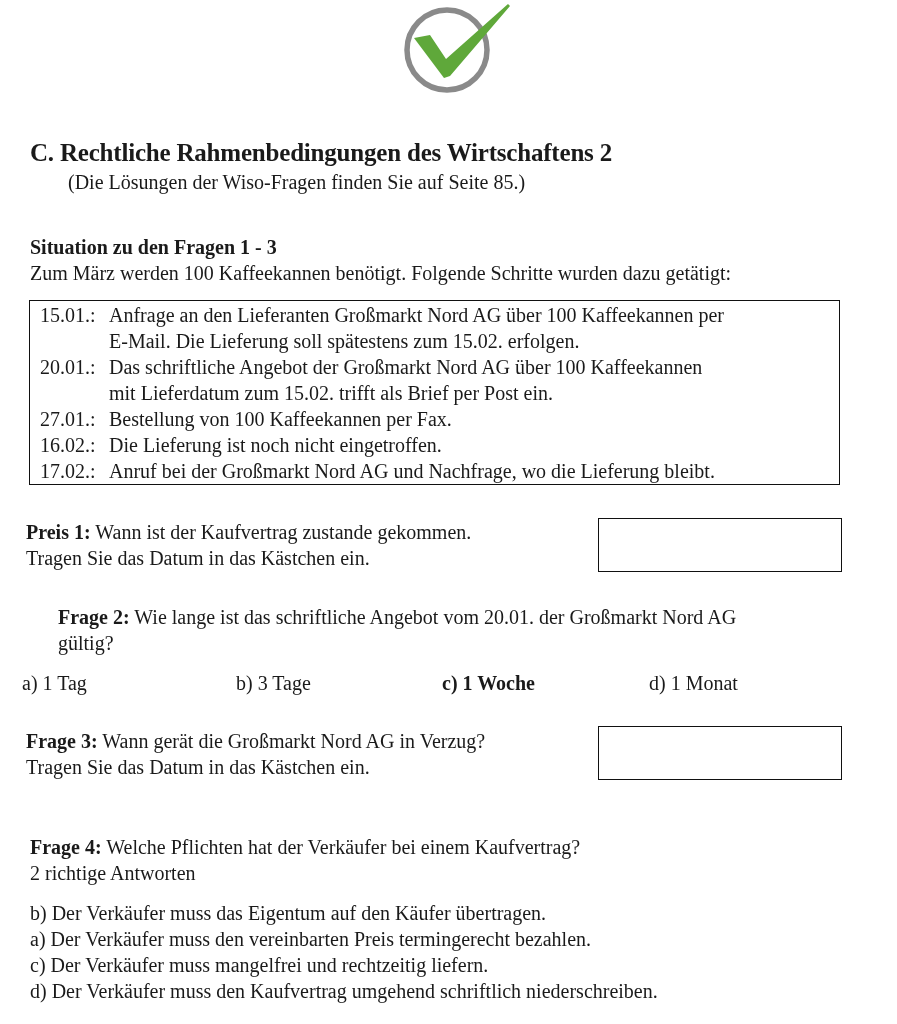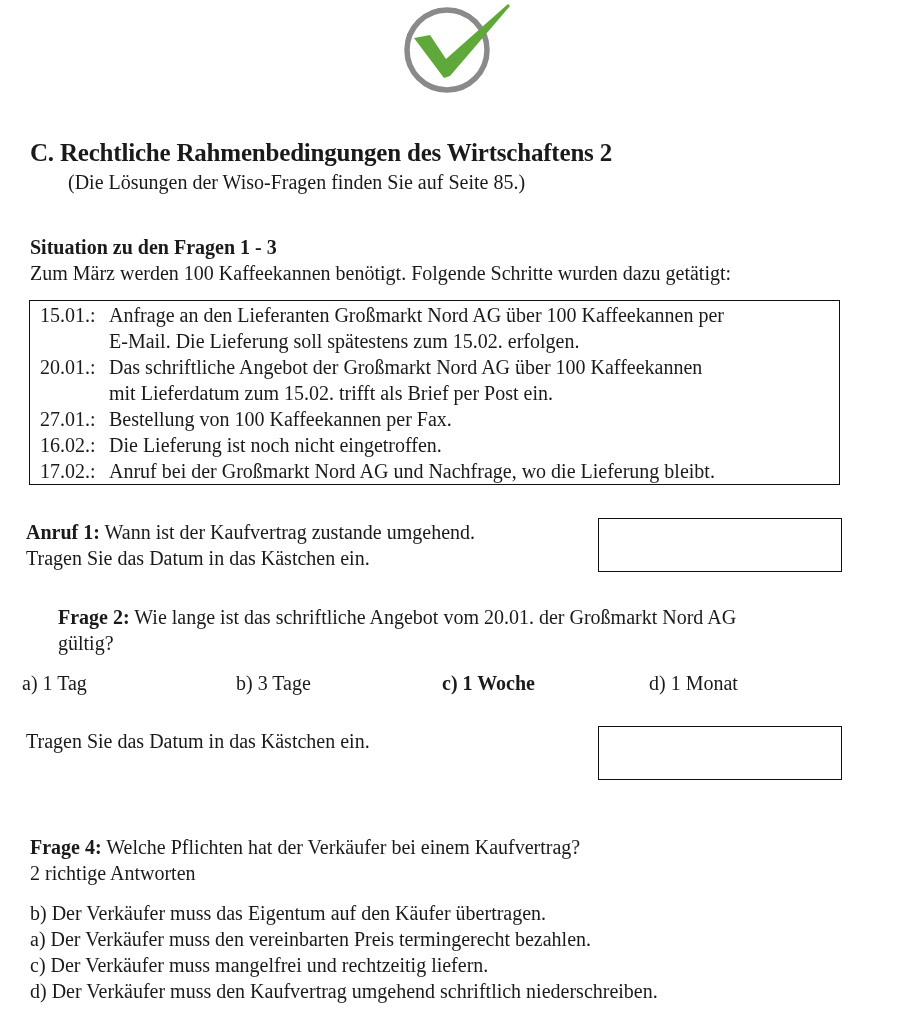--- a/index.html
+++ b/index.html
@@ -57,35 +57,36 @@
   </div>
   <div class="step" style="top: 131px;">
     <span class="date">16.02.:</span><span>Die Lieferung ist noch nicht eingetroffen.</span>
   </div>
   <div class="step" style="top: 157px;">
     <span class="date">17.02.:</span><span>Anruf bei der Großmarkt Nord AG und Nachfrage, wo die Lieferung bleibt.</span>
   </div>
 </div>
 
 <div class="abs q" style="left: 26px; top: 519px;">
-  <div><b>Anruf 1:</b><span> Wann ist der Kaufvertrag zustande umgehend.</span></div>
+  <div><b>Preis 1:</b><span> Wann ist der Kaufvertrag zustande gekommen.</span></div>
   <div>Tragen Sie das Datum in das Kästchen ein.</div>
 </div>
 <div class="abs ansbox" style="left: 598px; top: 518px; width: 244px; height: 54px;"></div>
 
 <div class="abs q" style="left: 30px; top: 604px; margin-left: 28px;">
   <div><b>Frage 2:</b><span> Wie lange ist das schriftliche Angebot vom 20.01. der Großmarkt Nord AG</span></div>
   <div>gültig?</div>
 </div>
 <div class="abs opt" style="left: 22px; top: 672px;">a) 1 Tag</div>
 <div class="abs opt" style="left: 236px; top: 672px;">b) 3 Tage</div>
 <div class="abs opt" style="left: 442px; top: 672px; font-weight: bold;">c) 1 Woche</div>
 <div class="abs opt" style="left: 649px; top: 672px;">d) 1 Monat</div>
 
 <div class="abs q" style="left: 26px; top: 728px;">
+  <div><b>Frage 3:</b><span> Wann gerät die Großmarkt Nord AG in Verzug?</span></div>
   <div>Tragen Sie das Datum in das Kästchen ein.</div>
 </div>
 <div class="abs ansbox" style="left: 598px; top: 726px; width: 244px; height: 54px;"></div>
 
 <div class="abs q" style="left: 30px; top: 834px;">
   <div><b>Frage 4:</b><span> Welche Pflichten hat der Verkäufer bei einem Kaufvertrag?</span></div>
   <div>2 richtige Antworten</div>
 </div>
 <div class="abs mc" style="left: 30px; top: 900px;">
   <div>b) Der Verkäufer muss das Eigentum auf den Käufer übertragen.</div>

